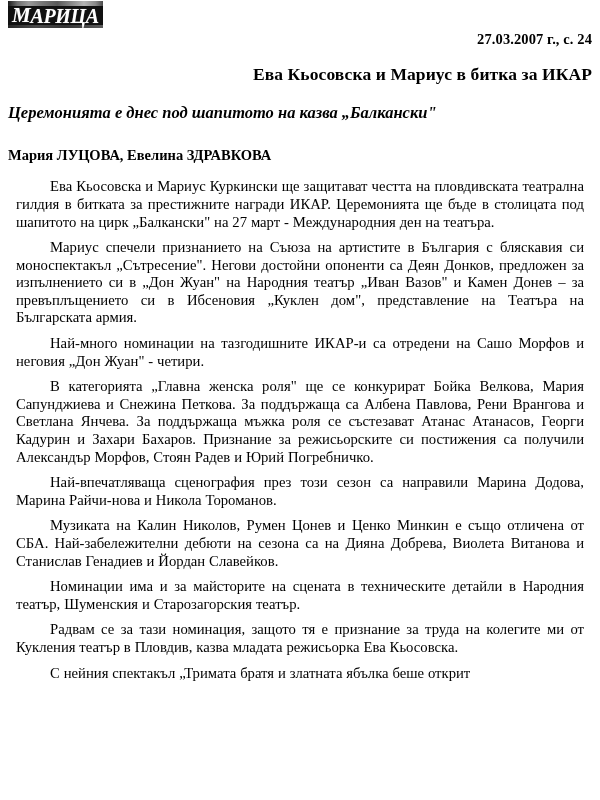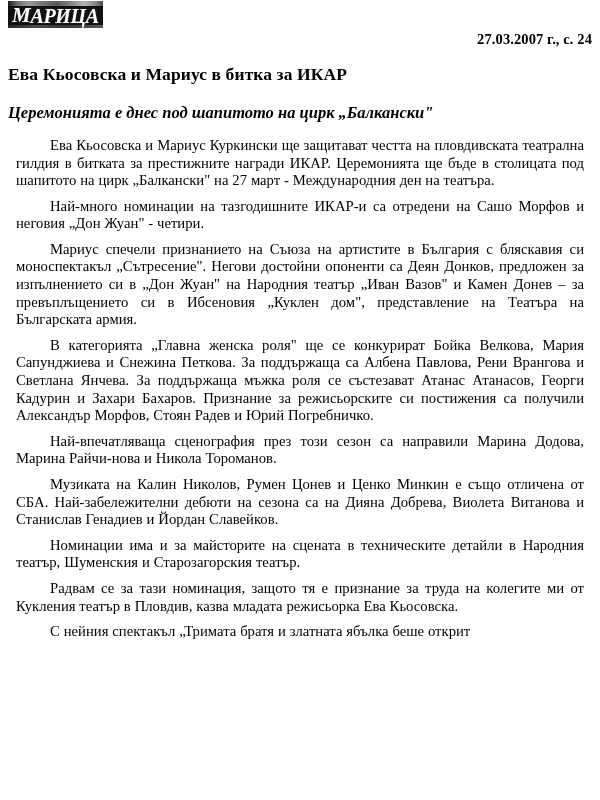--- a/index.html
+++ b/index.html
@@ -87,20 +87,21 @@
   }
 
   
   .headline {
     margin: 16px 0 0 0;
     font-family: "Liberation Serif", "DejaVu Serif", serif;
     font-weight: bold;
     font-size: 17.5px;
     line-height: 1.2;
     letter-spacing: .1px;
+    text-align: right;
   }
   .subhead {
     margin: 18px 0 0 0;
     font-family: "Liberation Serif", "DejaVu Serif", serif;
     font-weight: bold;
     font-style: italic;
     font-size: 16.5px;
     line-height: 1.2;
   }
   .byline {
@@ -138,27 +139,28 @@
       <div class="logo-text">
           <span class="cap">М</span>
           <span class="sc">АРИЦА</span>
         </div>
     </div>
     <div class="issue-line">27.03.2007 г., с. 24</div>
   </div>
 
   <h1 class="headline">Ева Кьосовска и Мариус в битка за ИКАР</h1>
 
-  <h2 class="subhead">Церемонията е днес под шапитото на цирк „Балкански"</h2>
+  <h2 class="subhead">Церемонията е днес под шапитото на казва „Балкански"</h2>
 
+  <div class="byline">Мария ЛУЦОВА, Евелина ЗДРАВКОВА</div>
 
   <div class="article">
     <p>Ева Кьосовска и Мариус Куркински ще защитават честта на пловдивската театрална гилдия в битката за престижните награди ИКАР. Церемонията ще бъде в столицата под шапитото на цирк „Балкански" на 27 март - Международния ден на театъра.</p>
+    <p>Мариус спечели признанието на Съюза на артистите в България с бляскавия си моноспектакъл „Сътресение". Негови достойни опоненти са Деян Донков, предложен за изпълнението си в „Дон Жуан" на Народния театър „Иван Вазов" и Камен Донев – за превъплъщението си в Ибсеновия „Куклен дом", представление на Театъра на Българската армия.</p>
     <p>Най-много номинации на тазгодишните ИКАР-и са отредени на Сашо Морфов и неговия „Дон Жуан" - четири.</p>
-    <p>Мариус спечели признанието на Съюза на артистите в България с бляскавия си моноспектакъл „Сътресение". Негови достойни опоненти са Деян Донков, предложен за изпълнението си в „Дон Жуан" на Народния театър „Иван Вазов" и Камен Донев – за превъплъщението си в Ибсеновия „Куклен дом", представление на Театъра на Българската армия.</p>
     <p>В категорията „Главна женска роля" ще се конкурират Бойка Велкова, Мария Сапунджиева и Снежина Петкова. За поддържаща са Албена Павлова, Рени Врангова и Светлана Янчева. За поддържаща мъжка роля се състезават Атанас Атанасов, Георги Кадурин и Захари Бахаров. Признание за режисьорските си постижения са получили Александър Морфов, Стоян Радев и Юрий Погребничко.</p>
     <p>Най-впечатляваща сценография през този сезон са направили Марина Додова, Марина Райчи-нова и Никола Тороманов.</p>
     <p>Музиката на Калин Николов, Румен Цонев и Ценко Минкин е също отличена от СБА. Най-забележителни дебюти на сезона са на Дияна Добрева, Виолета Витанова и Станислав Генадиев и Йордан Славейков.</p>
     <p>Номинации има и за майсторите на сцената в техническите детайли в Народния театър, Шуменския и Старозагорския театър.</p>
     <p>Радвам се за тази номинация, защото тя е признание за труда на колегите ми от Кукления театър в Пловдив, казва младата режисьорка Ева Кьосовска.</p>
     <p>С нейния спектакъл „Тримата братя и златната ябълка беше открит</p>
   </div>
 
 </div>
 

